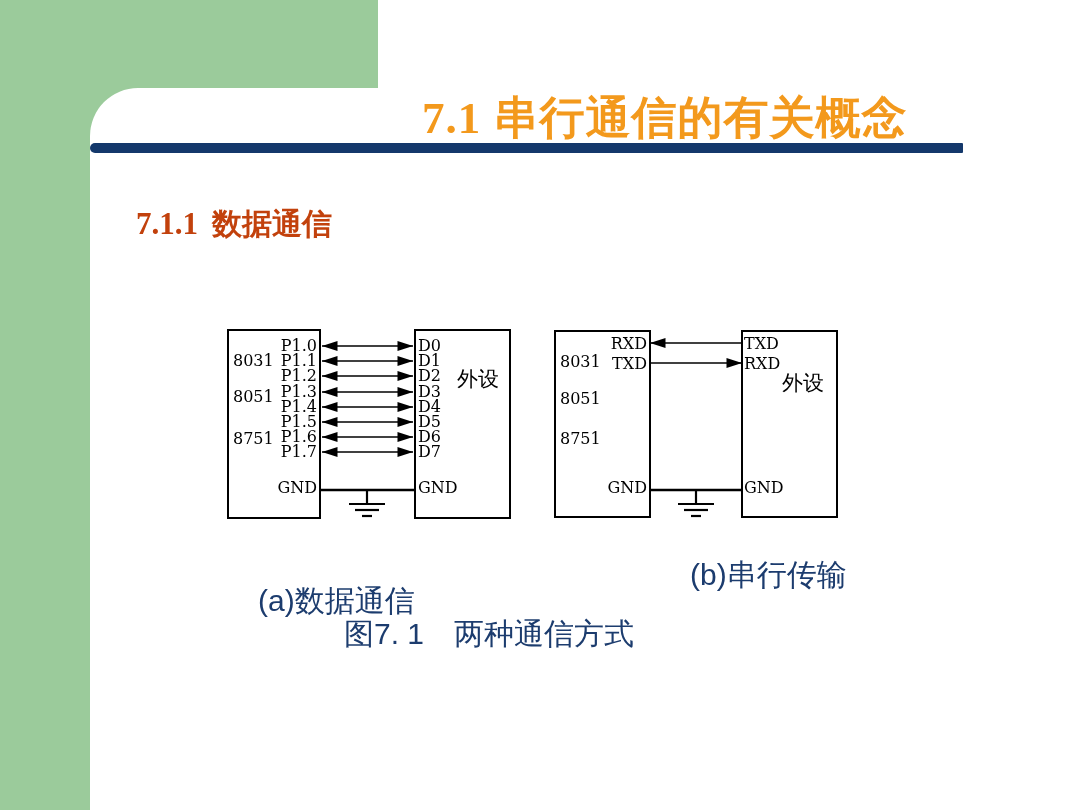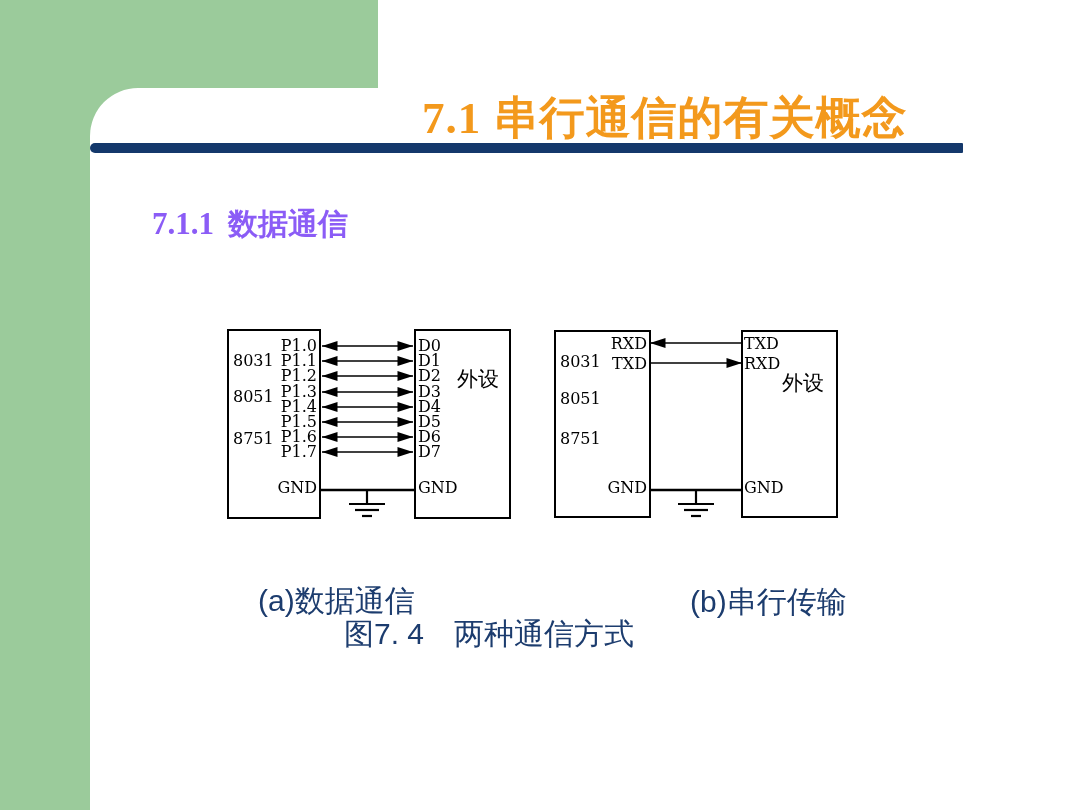--- a/index.html
+++ b/index.html
@@ -20,39 +20,39 @@
     position:absolute; left:422px; top:88px;
     font-family:"Liberation Serif", serif;
     font-size:45px; font-weight:bold; color:#F3991C;
     letter-spacing:1px; white-space:nowrap;
   }
   .divider{
     position:absolute; left:90px; top:143px; width:873px; height:10px;
     background:#14386B; border-radius:10px 2px 2px 10px;
   }
   .section-heading{
-    position:absolute; left:152px; top:204px;
-    font-size:30px; font-weight:bold; color:#8b5cf6; white-space:nowrap;
+    position:absolute; left:136px; top:204px;
+    font-size:30px; font-weight:bold; color:#c2410c; white-space:nowrap;
   }
   .section-heading .num{font-family:"Liberation Serif", serif; font-size:31px;}
   .section-heading .lbl{margin-left:14px;}
   .diag{position:absolute;}
   .diag-a{left:225px; top:327px;}
   .diag-b{left:550px; top:327px;}
   .dtext{font-family:"DejaVu Serif", serif; font-size:16px; fill:#000000;}
   .dtext-big{font-family:"DejaVu Serif", serif; font-size:21px; fill:#000000;}
   .box{fill:none; stroke:#000000; stroke-width:2;}
   .wire{stroke:#000000; stroke-width:1.4; fill:none;}
   .gndwire{stroke:#000000; stroke-width:2.6; fill:none;}
   .gndbar{stroke:#000000; stroke-width:2.2; fill:none;}
   .caption{
     position:absolute; font-size:30px; color:#1C3C6E; white-space:nowrap;
   }
   .caption-a{left:258px; top:581px;}
-  .caption-b{left:690px; top:582px;}
+  .caption-b{left:690px; top:555px;}
   .caption-main{left:344px; top:614px;}
 </style>
 </head>
 <body>
 
 <div class="slide">
 
   <div class="green-col"></div>
   <div class="green-band"></div>
   <div class="corner-patch"></div>
@@ -146,15 +146,15 @@
     <g>
       <line class="gndbar" x1="146" y1="163" x2="146" y2="177"></line>
       <line class="gndbar" x1="128" y1="177" x2="164" y2="177"></line>
       <line class="gndbar" x1="134" y1="183" x2="158" y2="183"></line>
       <line class="gndbar" x1="141" y1="189" x2="151" y2="189"></line>
     </g>
   </svg>
 
   <div class="caption caption-a">(a)数据通信</div>
   <div class="caption caption-b">(b)串行传输</div>
-  <div class="caption caption-main">图7. 4　两种通信方式</div>
+  <div class="caption caption-main">图7. 1　两种通信方式</div>
 
 </div>
 
 </body></html>

